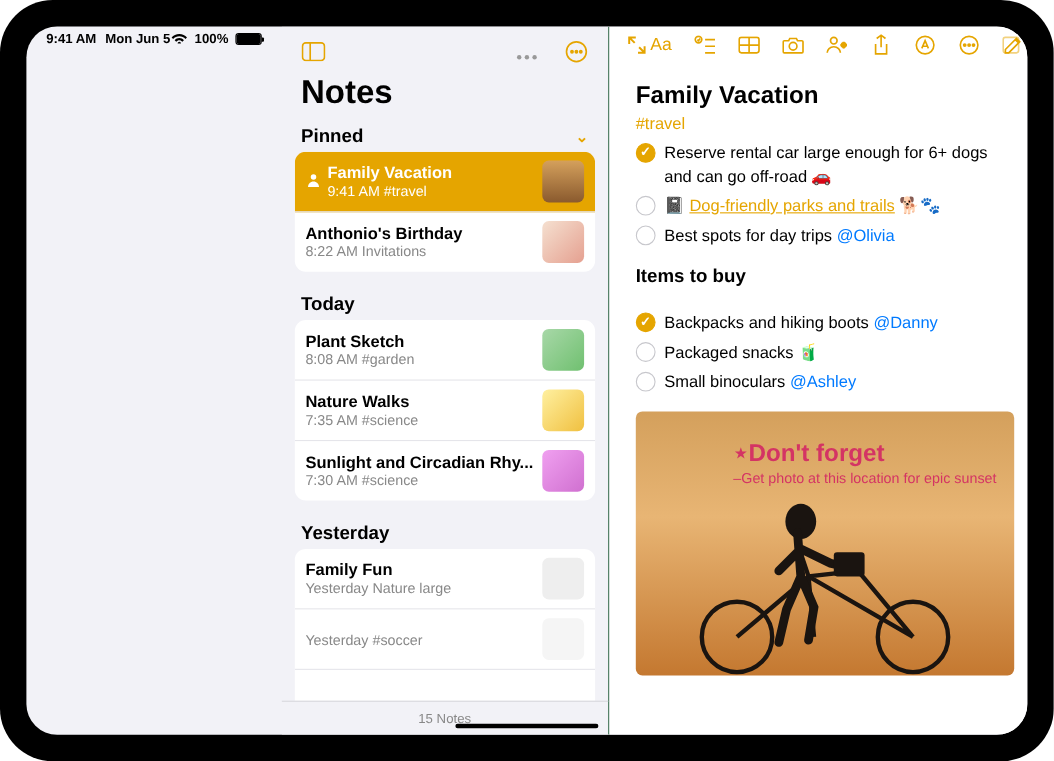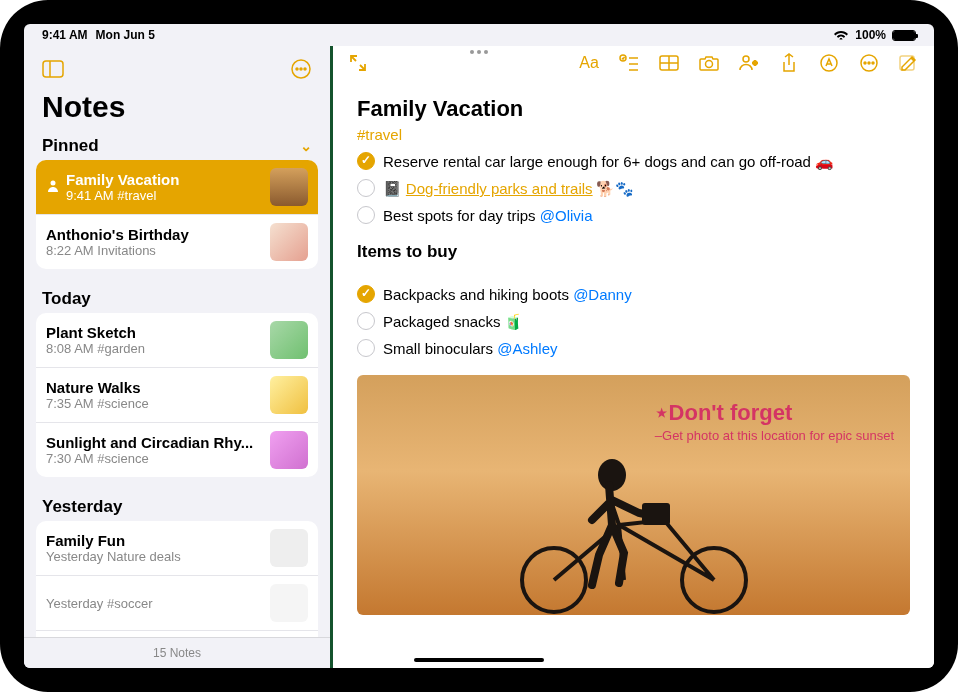--- a/index.html
+++ b/index.html
@@ -1,35 +1,35 @@
 <!DOCTYPE html>
 <html><head>
   <meta charset="utf-8">
   <style>
     * { margin: 0; padding: 0; box-sizing: border-box; font-family: -apple-system, BlinkMacSystemFont, 'Segoe UI', sans-serif; }
     body { background: #fff; width: 958px; height: 692px; overflow: hidden; position: relative; }
     .device-frame { width: 958px; height: 692px; background: #000; border-radius: 48px; padding: 24px; position: relative; }
-    .screen { width: 100%; height: 100%; background: #f2f2f7; border-radius: 6px; overflow: hidden; display: flex; flex-direction: column; position: relative; }
+    .screen { width: 100%; height: 100%; background: #f2f2f7; border-radius: 28px; overflow: hidden; display: flex; position: relative; }
     
     
     .status-bar { height: 22px; display: flex; justify-content: space-between; align-items: center; padding: 0 18px; font-size: 12px; font-weight: 600; color: #000; }
     .status-left { display: flex; gap: 8px; }
     .status-right { display: flex; gap: 6px; align-items: center; }
     .battery-icon { width: 24px; height: 11px; border: 1px solid #000; border-radius: 3px; position: relative; }
     .battery-icon::after { content: ''; position: absolute; right: -3px; top: 3px; width: 2px; height: 4px; background: #000; border-radius: 0 1px 1px 0; }
     .battery-fill { width: 100%; height: 100%; background: #000; border-radius: 2px; }
     
     .app-dots { position: absolute; top: 26px; left: 50%; transform: translateX(-50%); display: flex; gap: 3px; }
     .app-dots span { width: 4px; height: 4px; border-radius: 50%; background: #999; }
     
     
     .main-layout { flex: 1; display: flex; overflow: hidden; }
     
     
-    .sidebar { width: 309px; background: #f2f2f7; display: flex; flex-direction: column; border-right: 3px solid #14532d; }
+    .sidebar { width: 309px; background: #f2f2f7; display: flex; flex-direction: column; border-right: 1px solid #14532d; }
     .sidebar-top { display: flex; justify-content: space-between; padding: 8px 14px 4px; }
     .icon-btn { width: 30px; height: 30px; display: flex; align-items: center; justify-content: center; cursor: pointer; color: #e5a500; }
     .sidebar-title { font-size: 30px; font-weight: 700; padding: 2px 18px 8px; }
     
     .section-header { display: flex; justify-content: space-between; align-items: center; padding: 4px 18px 4px; font-size: 17px; font-weight: 600; }
     .chevron { color: #e5a500; font-size: 14px; }
     
     .note-list { padding: 0 12px; }
     .note-group { background: #fff; border-radius: 10px; margin-bottom: 16px; overflow: hidden; }
     .note-row { display: flex; align-items: center; padding: 8px 10px; min-height: 54px; cursor: pointer; border-bottom: 0.5px solid #e5e5ea; position: relative; }
@@ -185,21 +185,21 @@
           </div>
 
           <div class="section-header">
               <span>Yesterday</span>
             </div>
           <div class="note-list">
             <div class="note-group">
               <div class="note-row">
                 <div class="note-info">
                     <div class="note-title">Family Fun</div>
-                    <div class="note-meta"><span>Yesterday</span>  <span>Nature deals</span></div>
+                    <div class="note-meta"><span>Yesterday</span>  <span>Nature large</span></div>
                   </div>
                 <div class="note-thumb" style="background:#eee"></div>
               </div>
               <div class="note-row">
                 <div class="note-info">
                     <div class="note-meta"><span>Yesterday</span>  <span>#soccer</span></div>
                   </div>
                 <div class="note-thumb" style="background:#f5f5f5"></div>
               </div>
               <div class="note-row" style="opacity:0.5">

